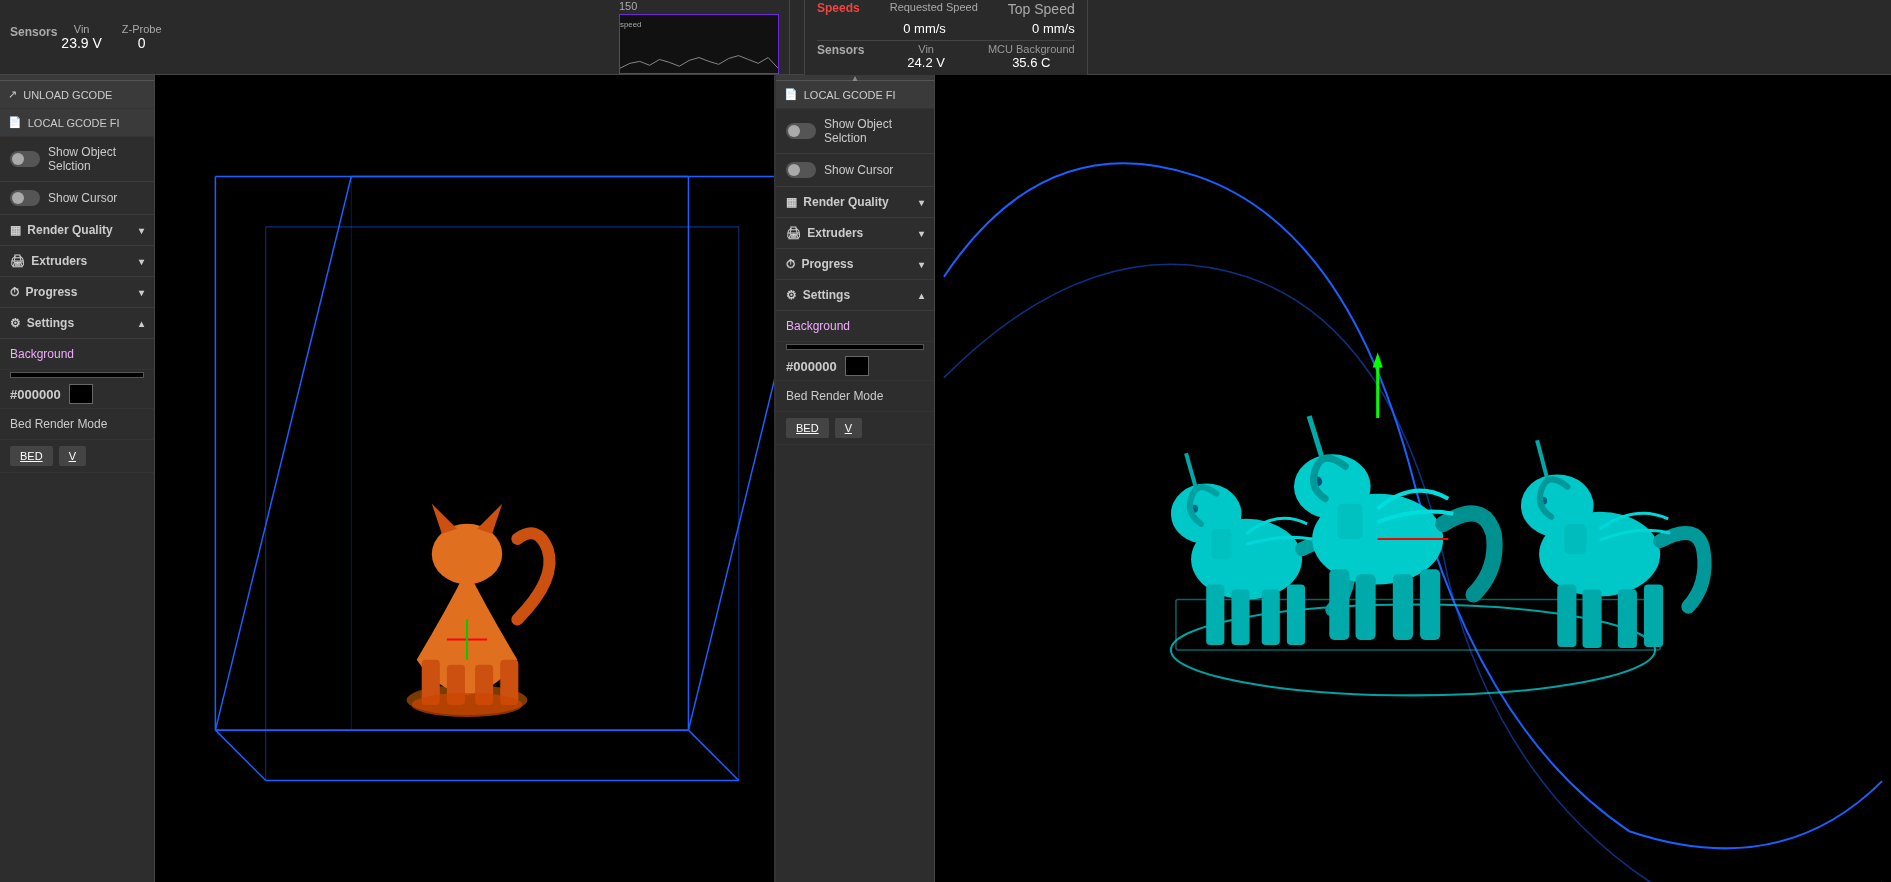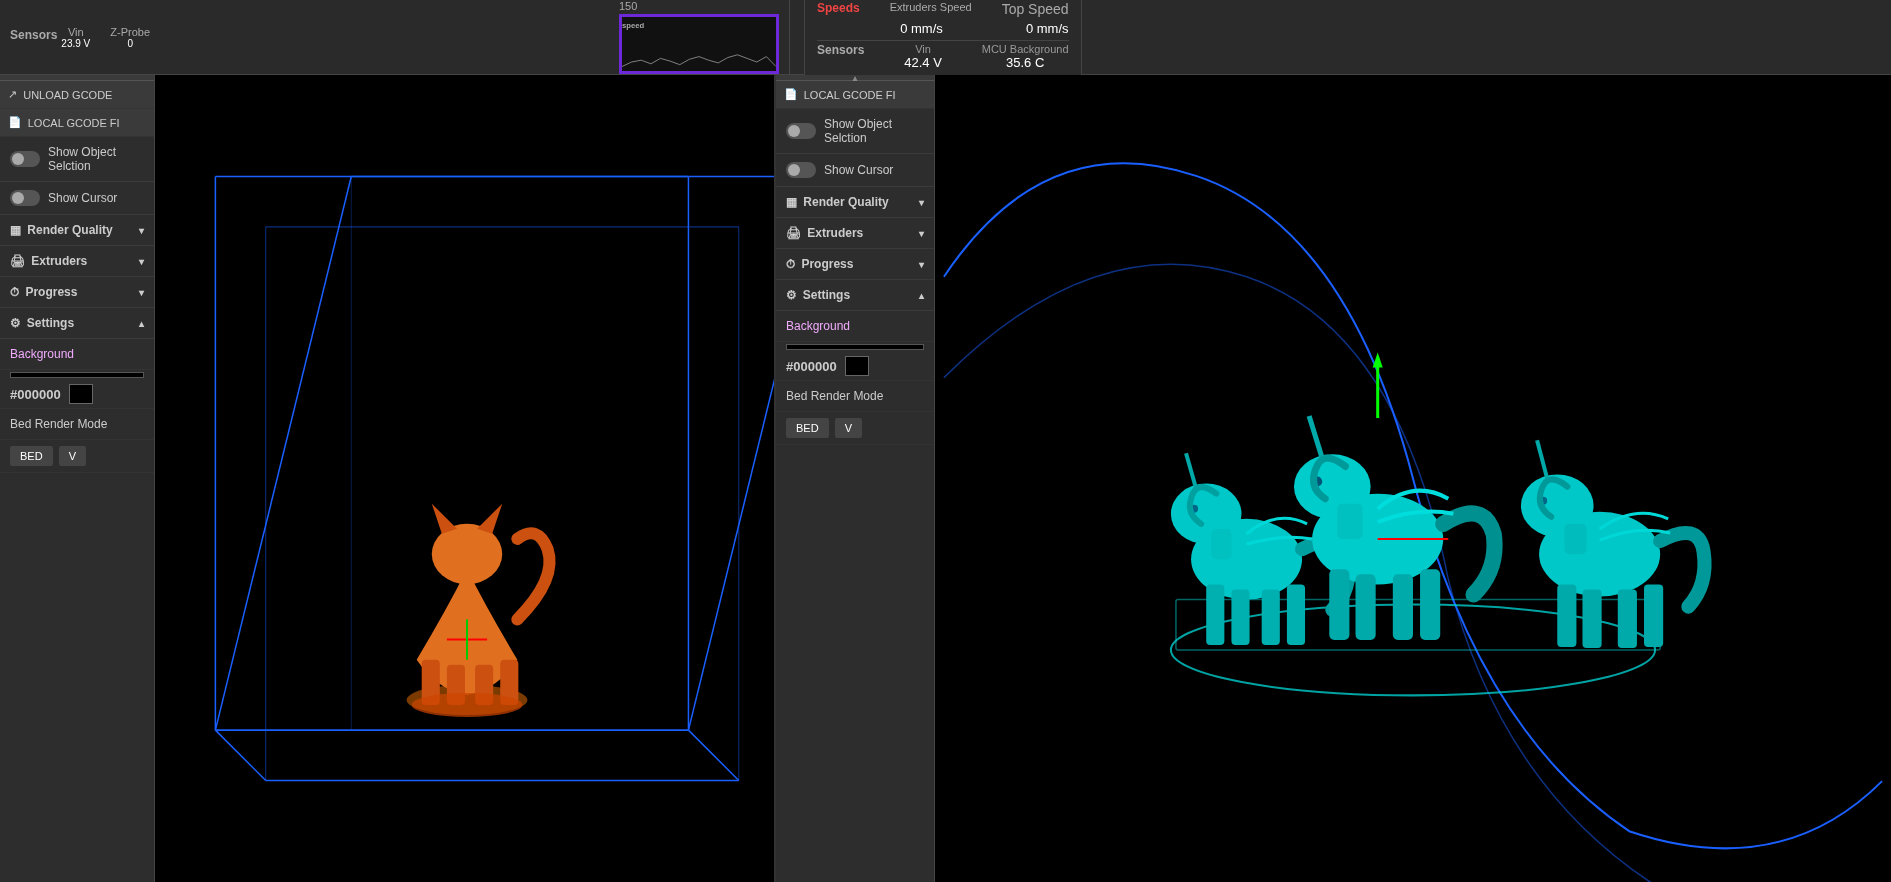--- a/index.html
+++ b/index.html
@@ -190,41 +190,41 @@
     }
 
     .bed-btn {
       padding: 4px 10px;
       background: #444;
       color: #fff;
       border: none;
       cursor: pointer;
       font-size: 11px;
       border-radius: 2px;
+      text-decoration: underline;
     }
 
     
     .viewport-canvas {
       width: 100%;
       height: 100%;
       position: relative;
       background: #000;
     }
 
     
     .graph-area {
       width: 160px;
       height: 60px;
       background: #111;
-      border: 3px solid #6d28d9;
+      border: 1px solid #6d28d9;
       display: flex;
       align-items: flex-end;
       position: relative;
       overflow: hidden;
-      font-weight: bold;
     }
 
     .graph-line {
       position: absolute;
       top: 0;
       left: 0;
       width: 100%;
       height: 100%;
     }
 
@@ -281,21 +281,21 @@
       flex-direction: column;
       align-items: center;
     }
 
     .sensor-col .s-name {
       font-size: 11px;
       color: #aaa;
     }
 
     .sensor-col .s-val {
-      font-size: 10px;
+      font-size: 14px;
       color: #fff;
     }
 
     .stats-box {
       background: #2a2a2a;
       border: 1px solid #444;
       padding: 6px 12px;
       margin: 4px;
       border-radius: 2px;
     }
@@ -357,34 +357,34 @@
           <text x="0" y="12" fill="#aaa" font-size="8">speed</text>
         </svg>
       </div>
     </div>
   </div>
 
   <div class="top-bar-right">
     <div class="stats-box">
       <div class="row">
         <span style="font-size:12px; color:#ef4444; font-weight:bold;">Speeds</span>
-        <span style="font-size:11px; color:#aaa;">Extruders Speed</span>
+        <span style="font-size:11px; color:#aaa;">Requested Speed</span>
         <span style="font-size:14px; color:#aaa;">Top Speed</span>
       </div>
       <div class="row">
         <span></span>
         <span style="font-size:13px; color:#fff;">0 mm/s</span>
         <span style="font-size:13px; color:#fff;">0 mm/s</span>
       </div>
       <div class="divider"></div>
       <div class="row">
         <span style="font-size:12px; color:#aaa; font-weight:bold;">Sensors</span>
         <div class="col">
           <span class="lbl">Vin</span>
-          <span class="val">42.4 V</span>
+          <span class="val">24.2 V</span>
         </div>
         <div class="col">
           <span class="lbl">MCU Background</span>
           <span class="val">35.6 C</span>
         </div>
       </div>
     </div>
   </div>
 </div>
 

